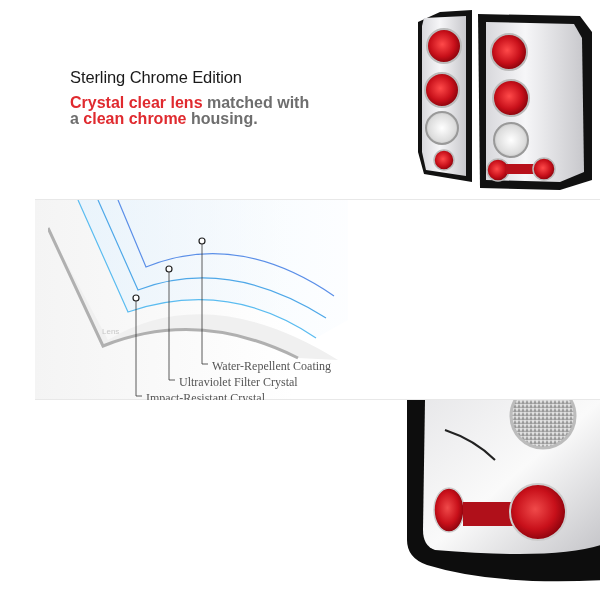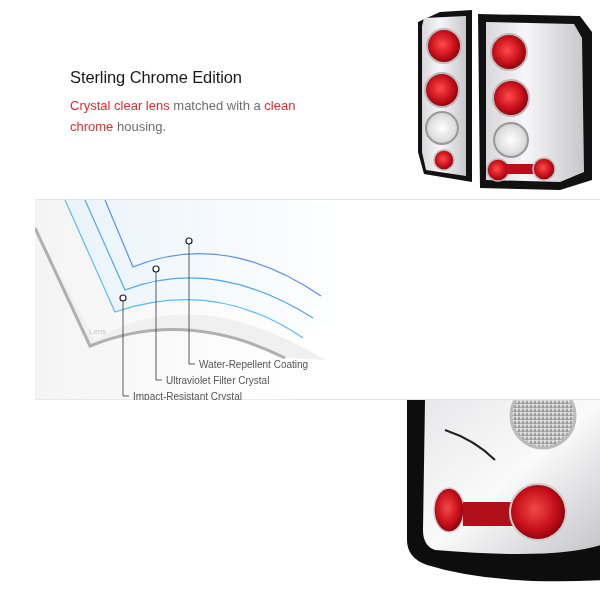--- a/index.html
+++ b/index.html
@@ -4,26 +4,26 @@
   <style>
     * { box-sizing: border-box; margin: 0; padding: 0; }
     html, body { width: 600px; height: 600px; background: #ffffff; overflow: hidden; }
     body { font-family: "Liberation Sans", sans-serif; position: relative; }
     .section { position: absolute; left: 0; width: 573px; margin-left: 35px; }
     .s1 { top: 0; height: 200px; background: #ffffff; border-bottom: 1px solid #e8e8e8; }
     .s2 { top: 200px; height: 200px; background: linear-gradient(90deg, #f4f4f4 0%, #ffffff 45%, #ffffff 100%); border-bottom: 1px solid #e8e8e8; }
     .s3 { top: 400px; height: 200px; background: #ffffff; }
     .text-block { position: absolute; }
     .title { font-size: 16.5px; color: #1a1a1a; font-weight: 400; letter-spacing: -0.1px; margin-bottom: 8px; }
-    .desc { font-size: 13px; line-height: 21px; color: #6e6e6e; }
+    .desc { font-size: 16px; line-height: 16px; color: #6e6e6e; font-weight: bold; }
     .hl { color: #e02a2f; }
     .tb1 { left: 35px; top: 68px; width: 250px; }
     .tb2 { left: 344px; top: 262px; width: 240px; }
     .img-box { position: absolute; }
-    .label { position: absolute; font-size: 10px; color: #555; white-space: nowrap; }
+    .label { position: absolute; font-size: 12px; color: #555; white-space: nowrap; font-family: Liberation Serif, serif; }
     .lens-label { position: absolute; font-size: 8px; color: #c8c8c8; }
   </style>
 </head>
 <body>
 
 <div class="section s1">
   <div class="text-block tb1">
     <div class="title">Sterling Chrome Edition</div>
     <div class="desc">
       <span class="hl">Crystal clear lens</span><span> matched with a </span><span class="hl">clean chrome</span><span> housing.</span>
@@ -62,21 +62,21 @@
       <circle cx="101" cy="96" r="18" fill="url(#red1)" stroke="#bbb" stroke-width="2"></circle>
       <circle cx="101" cy="138" r="17" fill="url(#clear1)" stroke="#999" stroke-width="2"></circle>
       <circle cx="88" cy="168" r="11" fill="url(#red1)" stroke="#bbb" stroke-width="1.5"></circle>
       <rect x="96" y="162" width="30" height="10" fill="#b8101a"></rect>
       <circle cx="134" cy="167" r="11" fill="url(#red1)" stroke="#bbb" stroke-width="1.5"></circle>
     </svg>
   </div>
 </div>
 
 <div class="section s2">
-  <div class="img-box" style="left:0; top:0; width:300px; height:200px;">
+  <div class="img-box" style="left:13px; top:0; width:300px; height:200px;">
     <svg width="300" height="200" viewBox="0 0 300 200">
       <defs>
         <linearGradient id="film" x1="0" y1="0" x2="1" y2="0">
           <stop offset="0" stop-color="#e6f3fd"></stop>
             <stop offset="1" stop-color="#f4faff" stop-opacity="0.3"></stop>
         </linearGradient>
       </defs>
 
       <path d="M0 28 L55 148 Q150 108 250 158 L290 160 Q160 80 60 140 Z" fill="#f0f0f0"></path>
       <path d="M0 28 L55 146 Q150 108 250 158" fill="none" stroke="#b0b0b0" stroke-width="3"></path>

